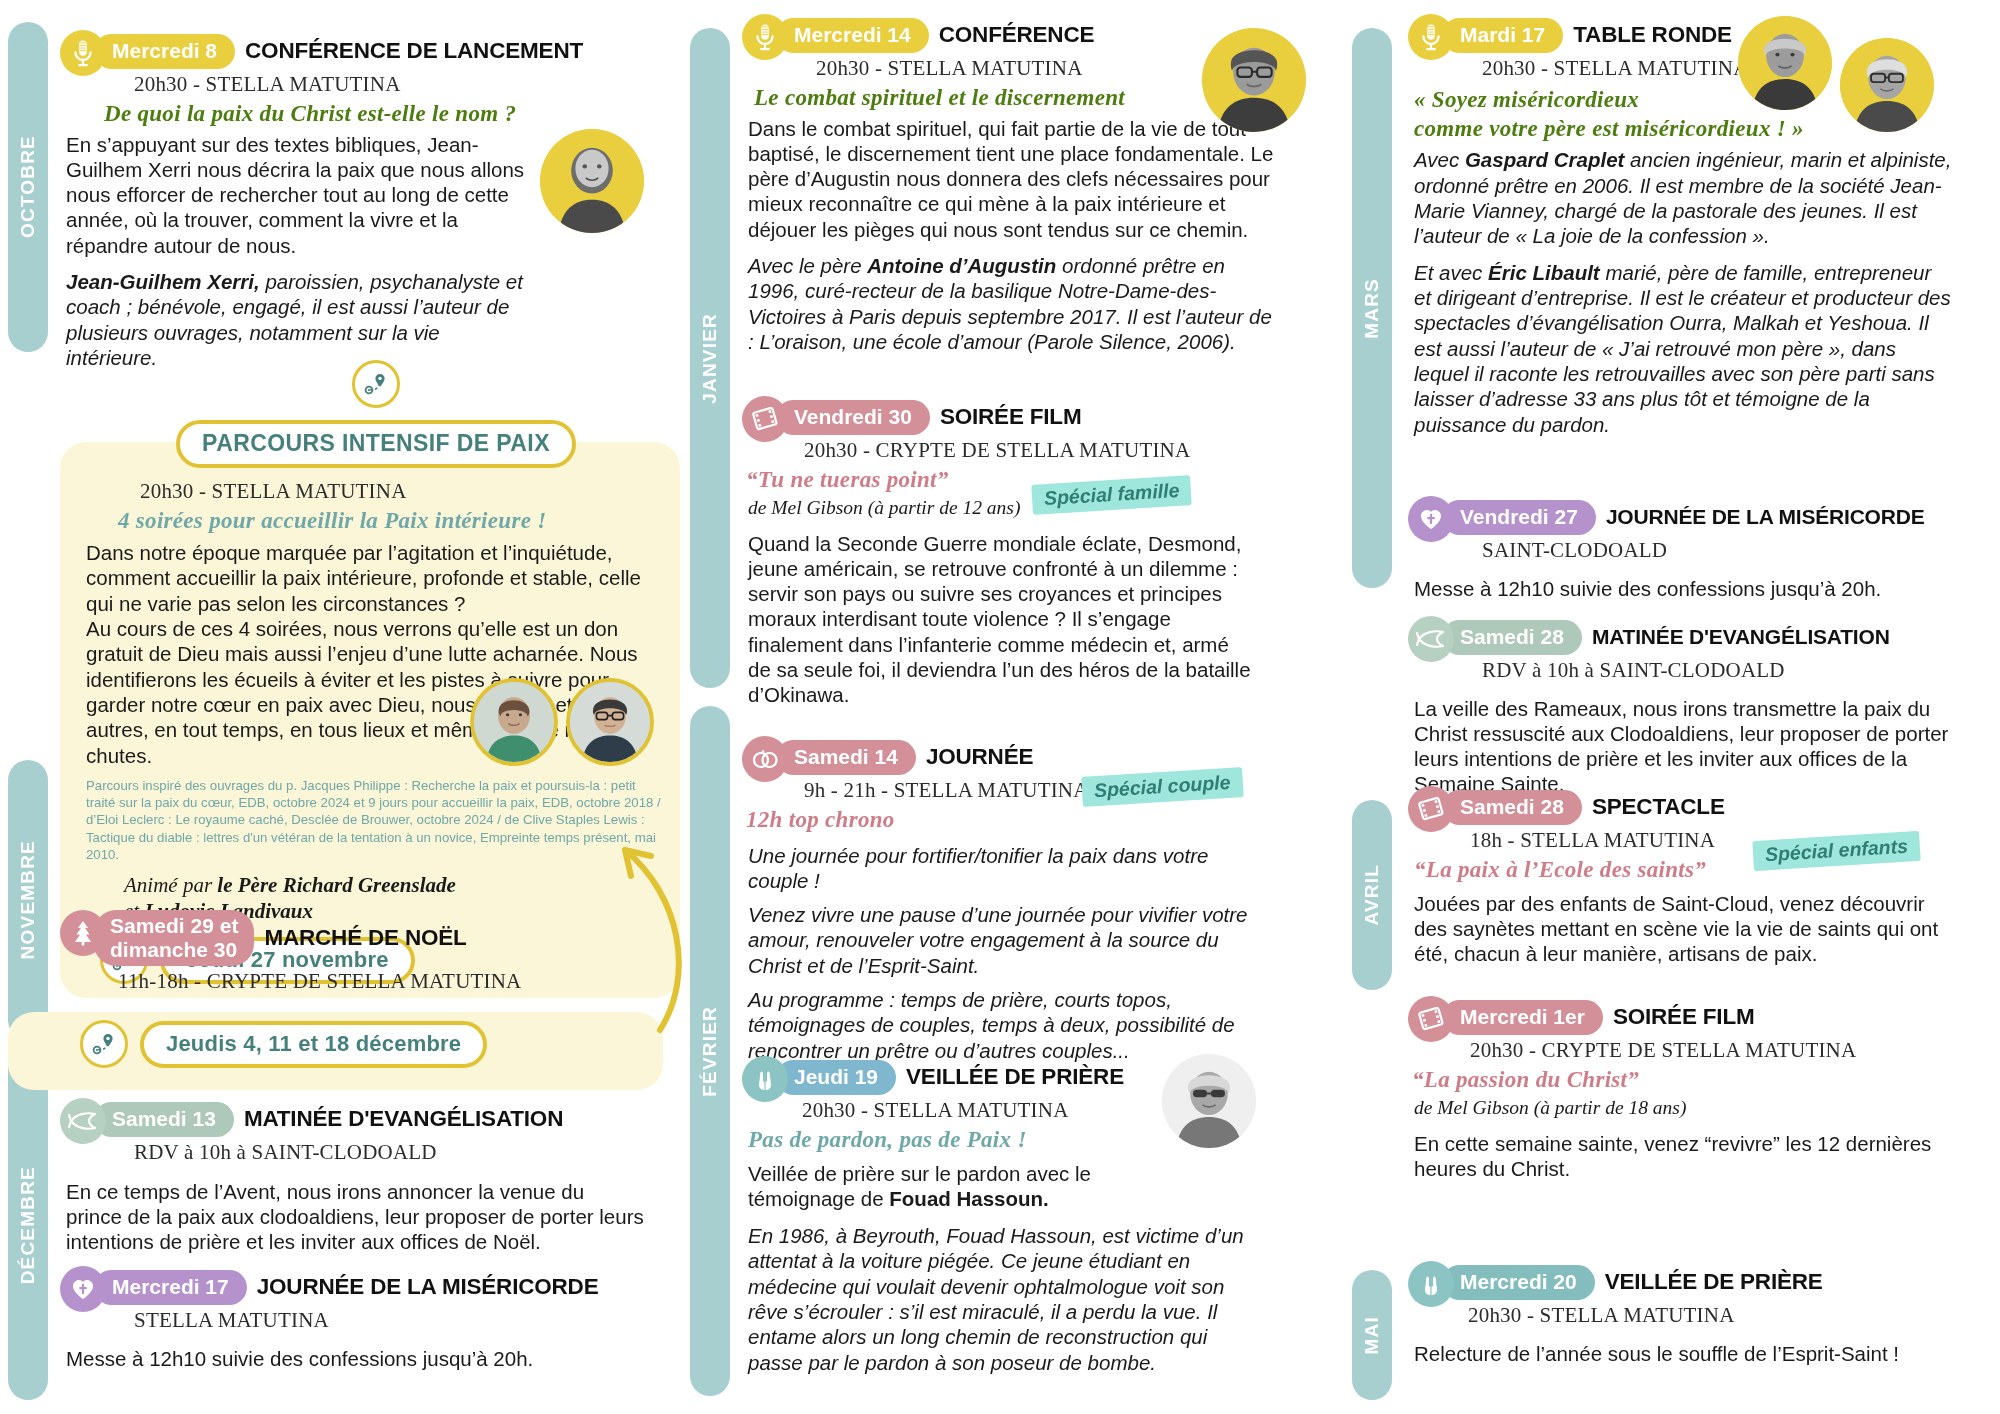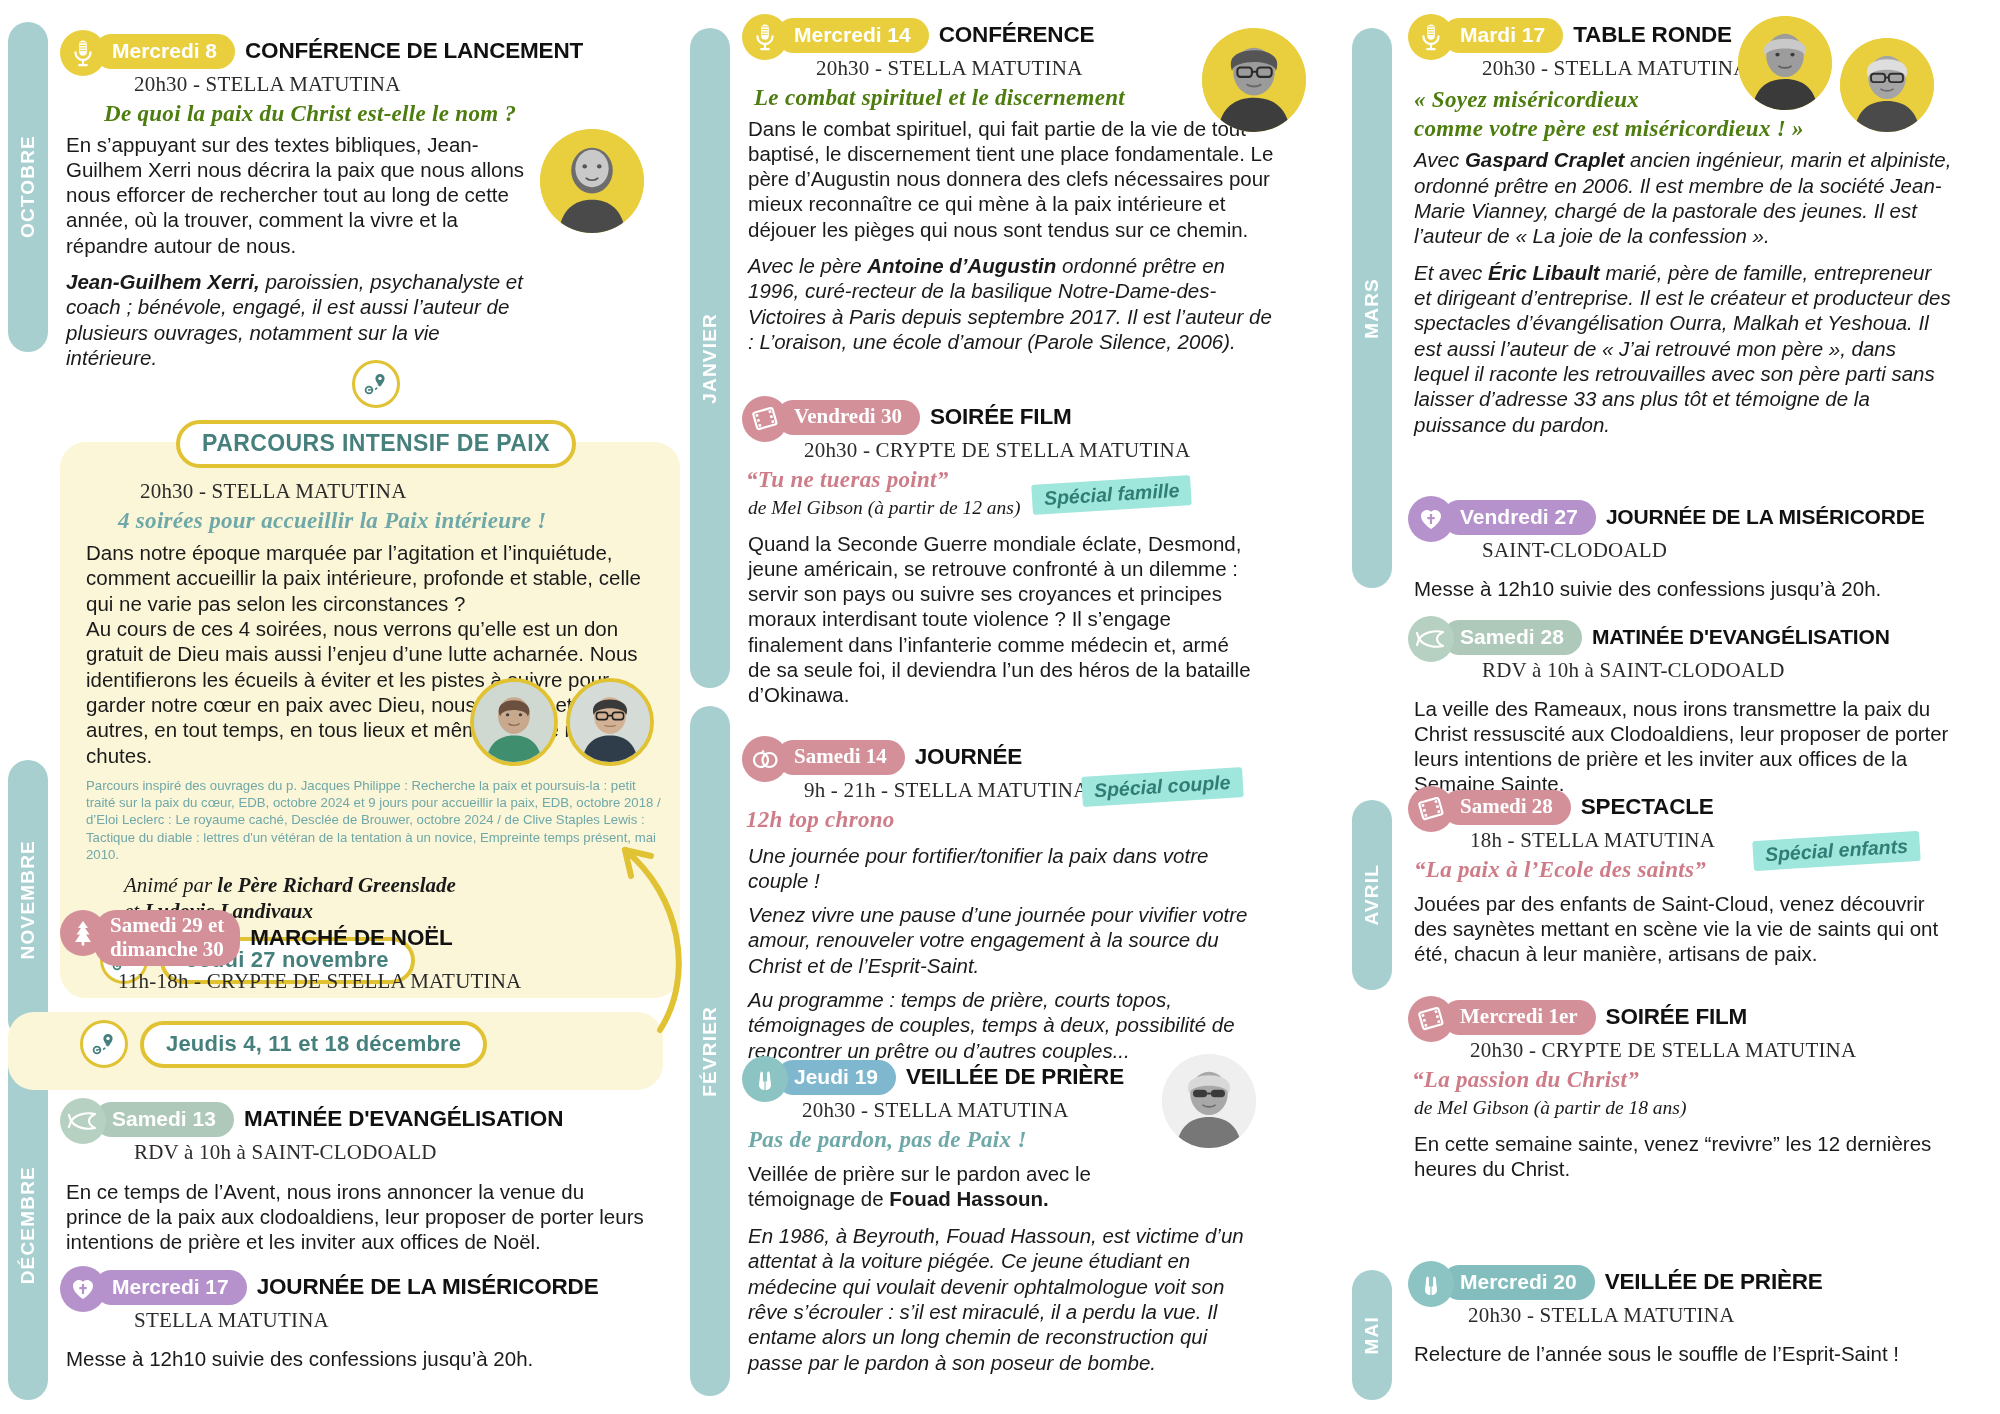--- a/index.html
+++ b/index.html
@@ -50,21 +50,21 @@
     padding:5px 18px 6px;
     color:#fff;
     font-weight:bold;
     font-size:21px;
     line-height:1.12;
     white-space:nowrap;
     text-align:center;
   }
   .badge.two { padding:4px 16px 5px; }
   .b-yellow { background:#e9cf3e; }
-  .b-rose   { background:#d39099;font-family:Liberation Serif, serif; }
+  .b-rose   { background:#d39099; }
   .b-green  { background:#aec9b9; }
   .b-purple { background:#b592cb; }
   .b-blue   { background:#7fb7cf; }
   .b-teal   { background:#83bdbd; }
 
   .ev-title {
     font-weight:bold;
     font-size:22.5px;
     letter-spacing:-.2px;
     color:#111;

